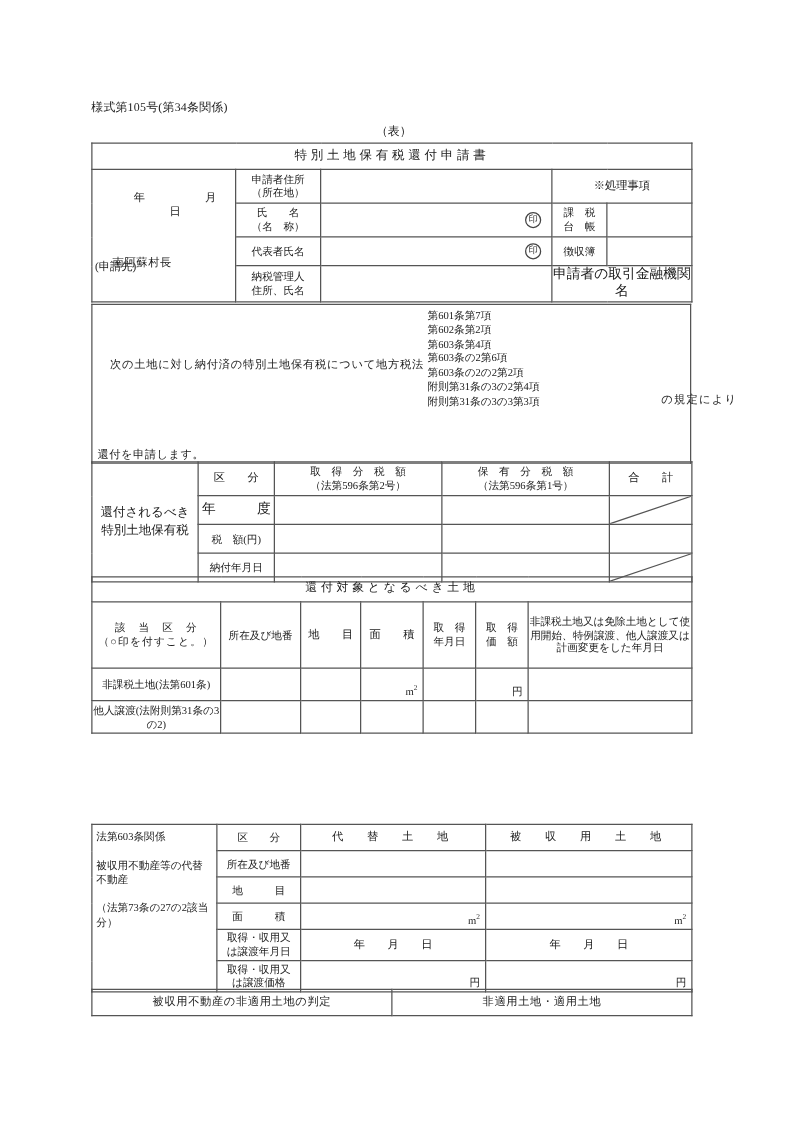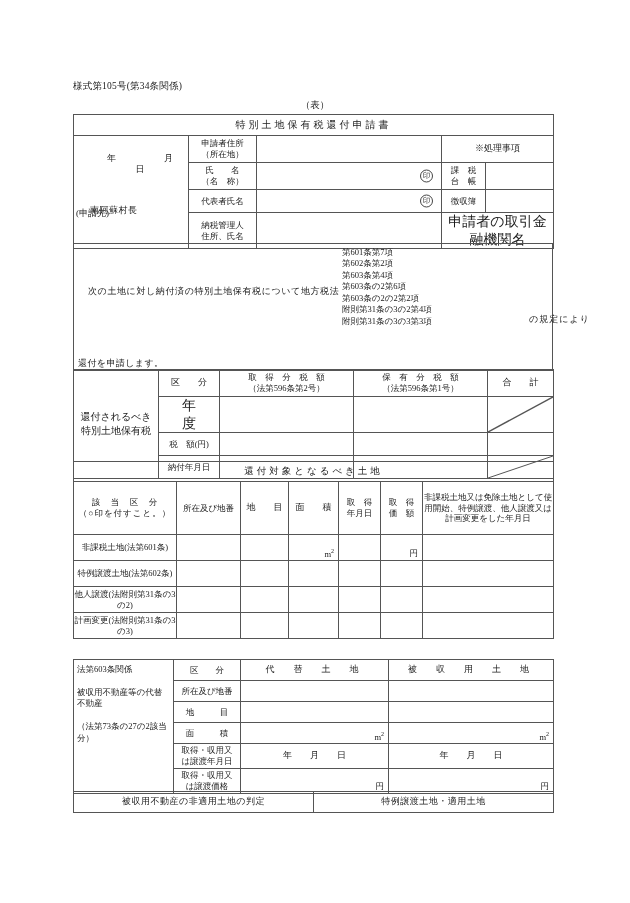--- a/index.html
+++ b/index.html
@@ -231,21 +231,21 @@
           <span class="seal">印</span>
         </td>
         <td style="font-size:8.5px">徴収簿</td>
         <td></td>
       </tr>
 
       <tr>
         <td style="height:24px; white-space:pre-line; font-size:8.5px">納税管理人
 住所、氏名</td>
         <td></td>
-        <td colspan="2" style="font-size:14px">申請者の取引金融機関名</td>
+        <td colspan="2" style="font-size:11px">申請者の取引金融機関名</td>
       </tr>
     </tbody>
   </table>
 
   <table class="tbl" style="top:243px;">
     <tbody>
       <tr>
         <td class="nopad" style="height:126px">
           <div class="mid-wrap">
             <div class="mid-lead">次の土地に対し納付済の特別土地保有税について地方税法</div>
@@ -280,21 +280,21 @@
 特別土地保有税</td>
         <td style="height:26px">区　　分</td>
         <td style="white-space:pre-line; font-size:8.5px">取　得　分　税　額
 （法第596条第2号）</td>
         <td style="white-space:pre-line; font-size:8.5px">保　有　分　税　額
 （法第596条第1号）</td>
         <td>合　　計</td>
       </tr>
 
       <tr>
-        <td style="height:22px; font-size:14px">年　　　度</td>
+        <td style="height:22px; font-size:11px">年　　　度</td>
         <td></td>
         <td></td>
         <td>
           <svg class="diag" viewBox="0 0 66 22" preserveAspectRatio="none">
             <line x1="0" y1="22" x2="66" y2="0" stroke="#555" stroke-width="1"></line>
           </svg>
         </td>
       </tr>
 
       <tr>
@@ -352,50 +352,32 @@
         <td>
           <span class="unit">m<sup>2</sup></span>
         </td>
         <td></td>
         <td>
           <span class="unit">円</span>
         </td>
         <td></td>
       </tr>
 
-      <tr>
-        <td class="cat-cell" style="height:25px">特例譲渡土地(法第602条)</td>
-        <td></td>
-        <td></td>
-        <td></td>
-        <td></td>
-        <td></td>
-        <td></td>
-      </tr>
 
 
       <tr>
         <td class="cat-cell" style="height:25px">他人譲渡(法附則第31条の3の2)</td>
         <td></td>
         <td></td>
         <td></td>
         <td></td>
         <td></td>
         <td></td>
       </tr>
 
-      <tr>
-        <td class="cat-cell" style="height:25px">計画変更(法附則第31条の3の3)</td>
-        <td></td>
-        <td></td>
-        <td></td>
-        <td></td>
-        <td></td>
-        <td></td>
-      </tr>
     </tbody>
   </table>
 
   <table class="tbl" style="top:659px;">
     <colgroup>
       <col style="width:100px">
       <col style="width:67px">
       <col style="width:148px">
       <col style="width:165px">
     </colgroup>
@@ -454,18 +436,18 @@
   </table>
 
   <table class="tbl" style="top:791px;">
     <colgroup>
       <col style="width:240px">
       <col style="width:240px">
     </colgroup>
     <tbody>
       <tr>
         <td style="height:20px; font-size:9px; letter-spacing:.5px">被収用不動産の非適用土地の判定</td>
-        <td style="font-size:9px; letter-spacing:.5px">特例譲渡土地・適用土地</td>
+        <td style="font-size:9px; letter-spacing:.5px">非適用土地・適用土地</td>
       </tr>
     </tbody>
   </table>
 
 </div>
 
 </body></html>

